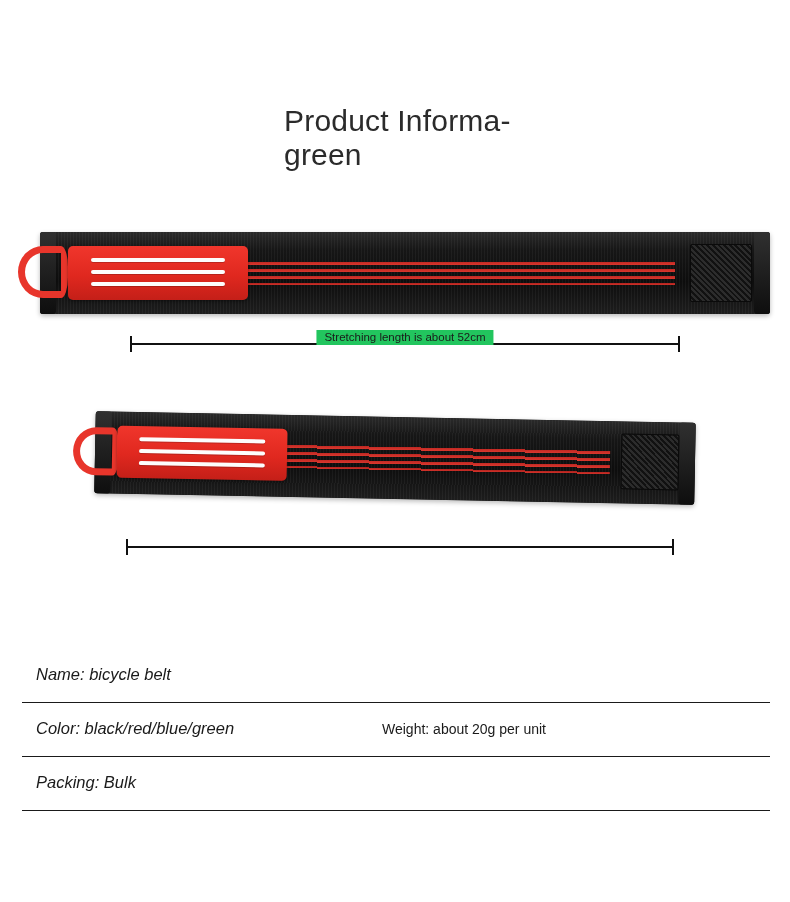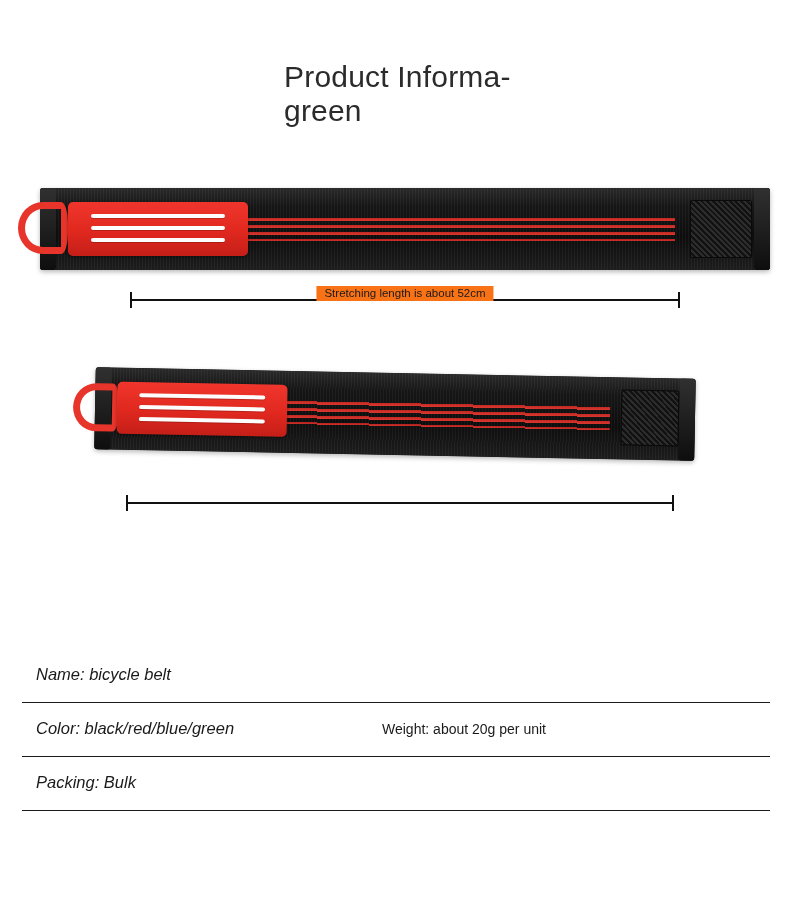--- a/index.html
+++ b/index.html
@@ -11,20 +11,21 @@
     font-family: "Liberation Sans", sans-serif;
     color: #1a1a1a;
     position: relative;
     overflow: hidden;
   }
 
   
   .title-block {
     padding-top: 60px;
     text-align: center;
+    margin-top: 44px;
   }
   .title-main {
     font-size: 30px;
     font-weight: 400;
     color: #2b2b2b;
     line-height: 1.12;
     letter-spacing: 0.2px;
     width: 250px;
     margin: 0 auto;
     text-align: left;
@@ -179,21 +180,21 @@
     height: 16px;
     background: #111;
   }
   .measure .cap.l { left: 0; }
   .measure .cap.r { right: 0; }
   .measure .label {
     position: absolute;
     top: -2px;
     left: 50%;
     transform: translateX(-50%);
-    background: #f97316;
+    background: #22c55e;
     padding: 0 8px;
     font-size: 11.5px;
     color: #1a1a1a;
     line-height: 1.3;
     white-space: nowrap;
     text-align: center;
   }
   .measure-1 { left: 130px; top: 105px; width: 550px; }
   .measure-2 { left: 126px; top: 308px; width: 548px; }
   .measure-2 .label { white-space: normal; width: 160px; text-align: left; transform: translateX(-50%); }

